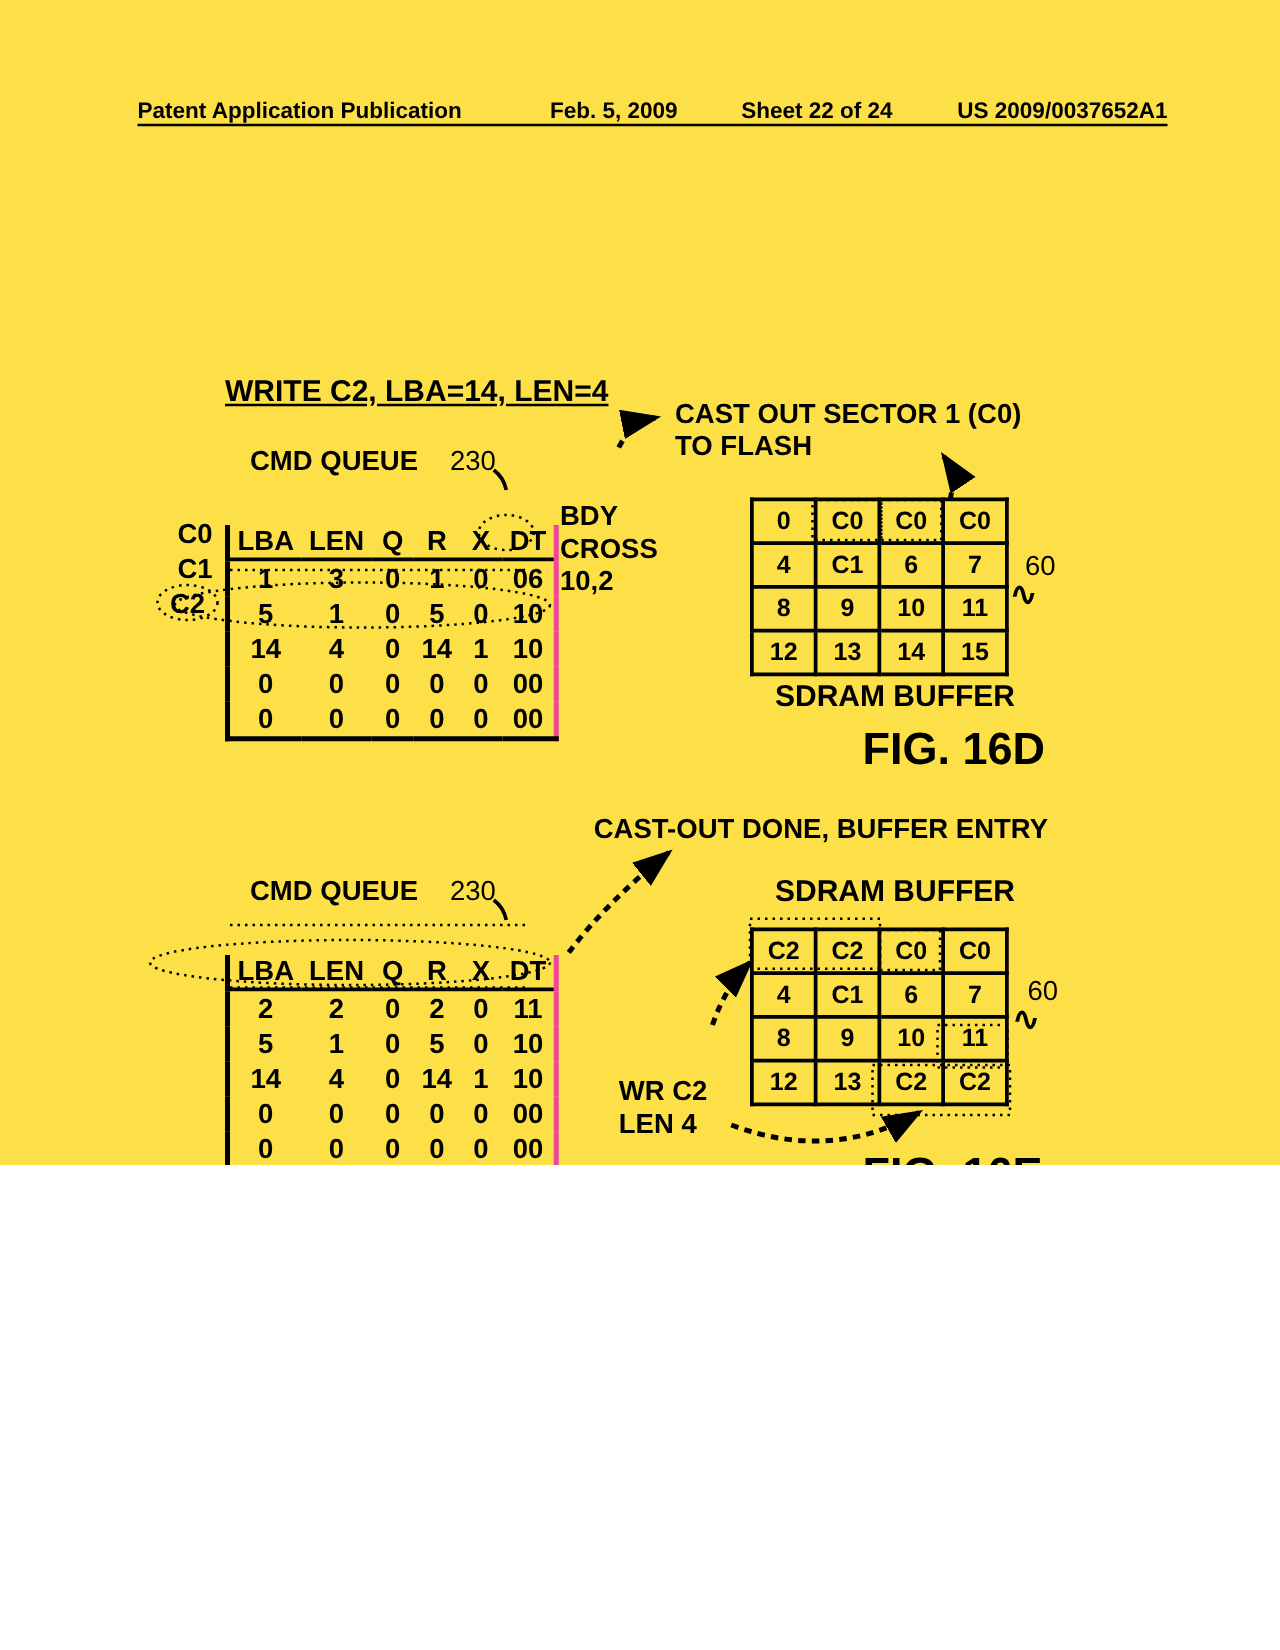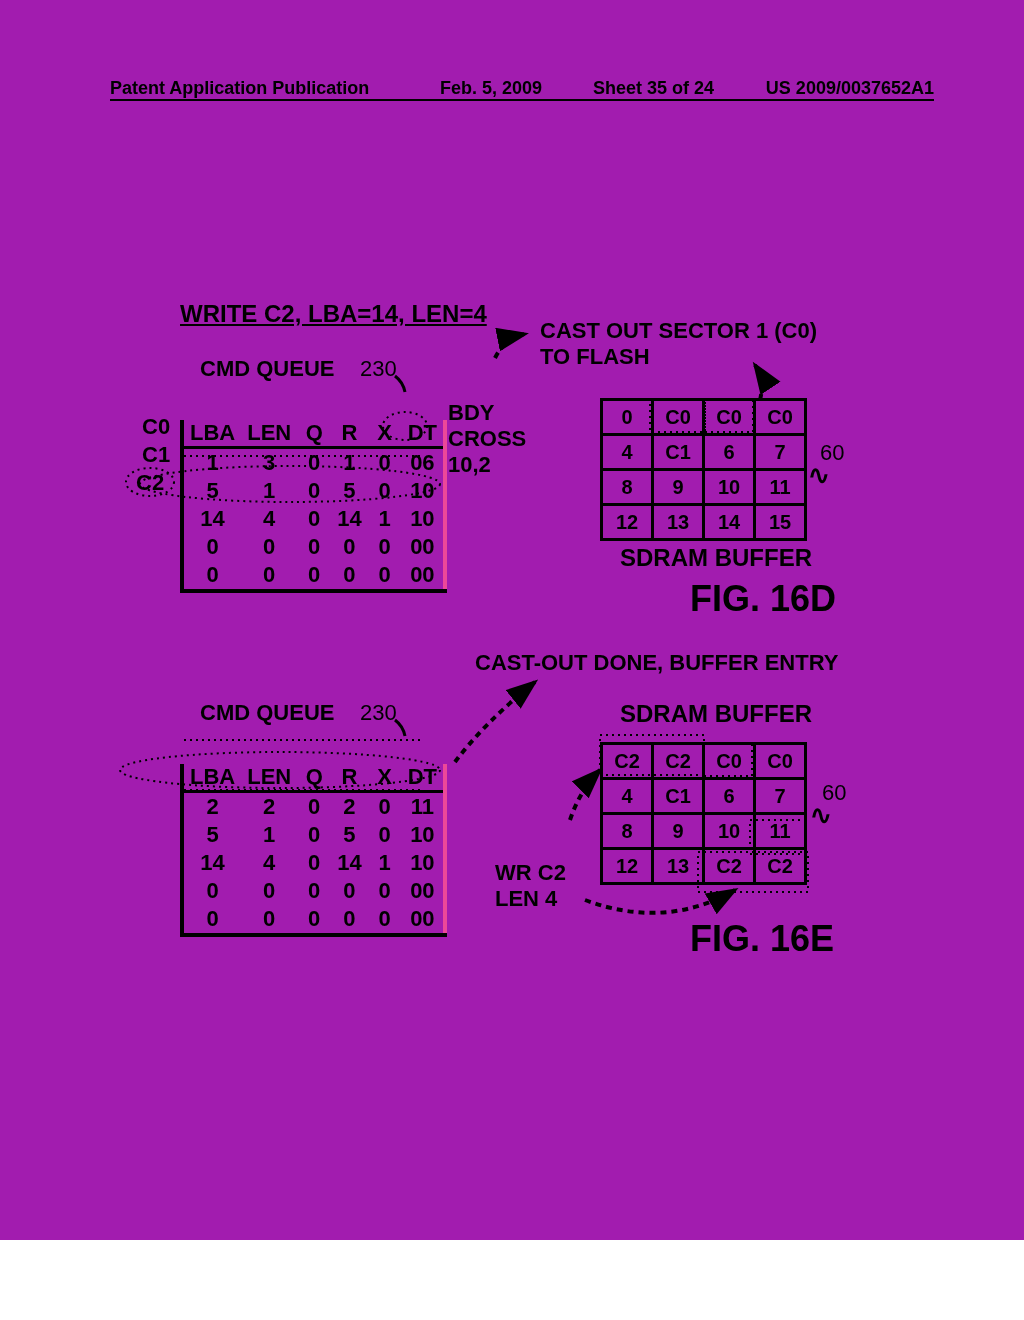--- a/index.html
+++ b/index.html
@@ -5,22 +5,22 @@
   body {
     font-family: Arial, Helvetica, sans-serif;
     background: #fff;
     margin: 0;
     padding: 0;
     width: 1024px;
   }
   .page {
     position: relative;
     width: 1024px;
-    height: 1240px;
-    background: #a21caf;
+    height: 932px;
+    background: #fde047;
   }
   .hdr {
     position: absolute;
     top: 78px;
     left: 110px;
     right: 90px;
     border-bottom: 2px solid #000;
     font-size: 18px;
     font-weight: bold;
   }
@@ -114,21 +114,21 @@
   svg.ov { position:absolute; left:0; top:0; pointer-events:none; }
 </style>
 </head>
 <body>
 
 <div class="page">
 
   <div class="hdr">
     <span class="left">Patent Application Publication</span>
     <span class="mid">Feb. 5, 2009</span>
-    <span class="sheet">Sheet 35 of 24</span>
+    <span class="sheet">Sheet 22 of 24</span>
     <span class="right">US 2009/0037652A1</span>
   </div>
 
   <div class="title-under" style="left:180px; top:300px; text-decoration:underline;">WRITE C2, LBA=14, LEN=4</div>
 
   <div class="note" style="left:540px; top:318px; white-space:pre; line-height:26px;">CAST OUT SECTOR 1 (C0)
 TO FLASH</div>
 
   <div class="queue-label" style="left:200px; top:356px;">CMD QUEUE</div>
   <div class="refnum" style="left:360px; top:356px;">230</div>

